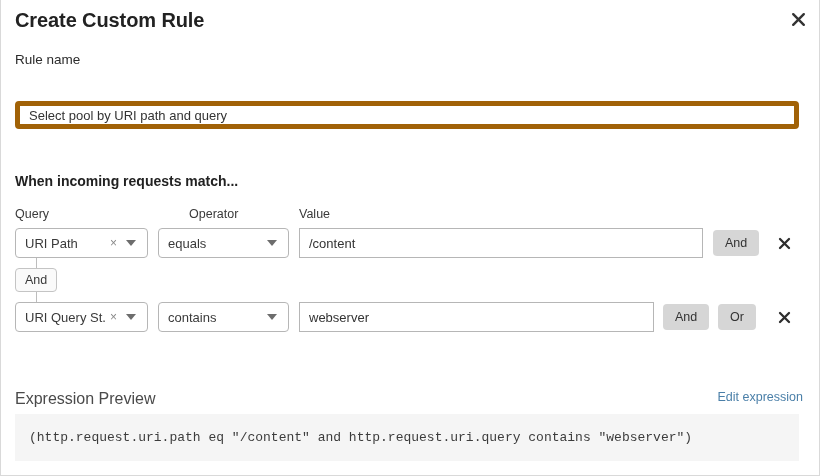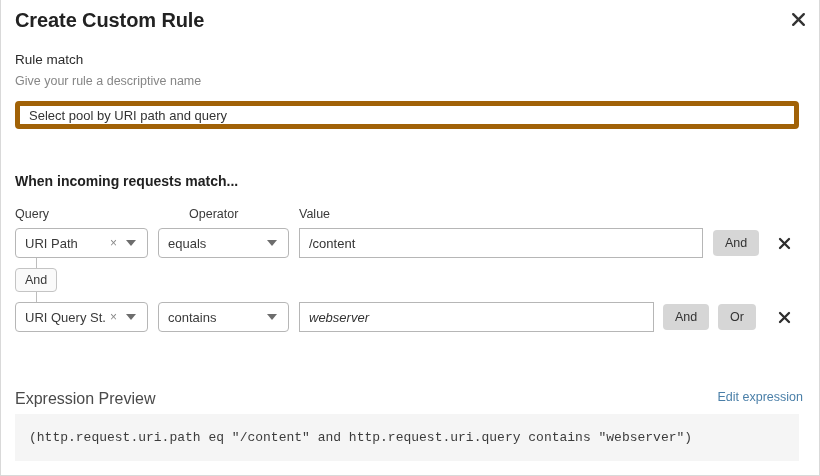--- a/index.html
+++ b/index.html
@@ -151,21 +151,21 @@
     border: 1px solid #b6b6b6;
     border-radius: 0;
     background: #ffffff;
     font-family: "Liberation Sans", sans-serif;
     font-size: 13px;
     color: #333333;
     padding: 0 9px;
     outline: none;
   }
   #value-input-1 { width: 404px; }
-  #value-input-2 { width: 355px; font-style: italic; }
+  #value-input-2 { width: 355px; }
 
   .logic-btn {
     position: absolute;
     height: 26px;
     top: 2px;
     background: #d6d6d6;
     border: none;
     border-radius: 4px;
     font-family: "Liberation Sans", sans-serif;
     font-size: 12.5px;
@@ -261,22 +261,21 @@
 <div id="dialog">
 
   <div id="dialog-title">Create Custom Rule</div>
 
   <button id="close-btn">
     <svg width="15" height="15" viewBox="0 0 15 15" aria-hidden="true">
       <path d="M2.2 2.2 L12.8 12.8 M12.8 2.2 L2.2 12.8" stroke="#333333" stroke-width="2.4" stroke-linecap="round"></path>
     </svg>
   </button>
 
-  <div id="rule-name-label" class="label-strong">Rule match</div>
-  <div id="rule-name-help" class="label-help">Give your rule a descriptive name</div>
+  <div id="rule-name-label" class="label-strong">Rule name</div>
   <input id="rule-name-input" type="text" value="Select pool by URI path and query" style="">
 
   <div id="match-heading">When incoming requests match...</div>
 
   <div id="col-field" class="col-header">Query</div>
   <div id="col-operator" class="col-header">Operator</div>
   <div id="col-value" class="col-header">Value</div>
 
   <div id="row-1" class="cond-row">
     <div class="select-box select-field">

